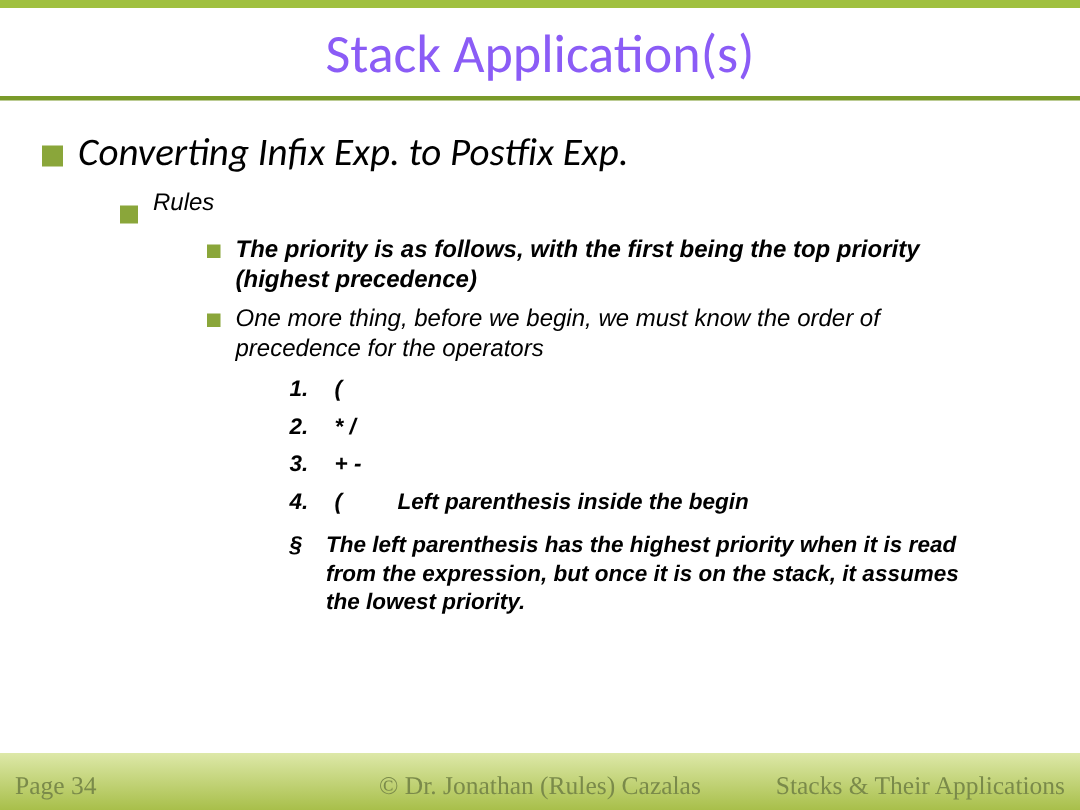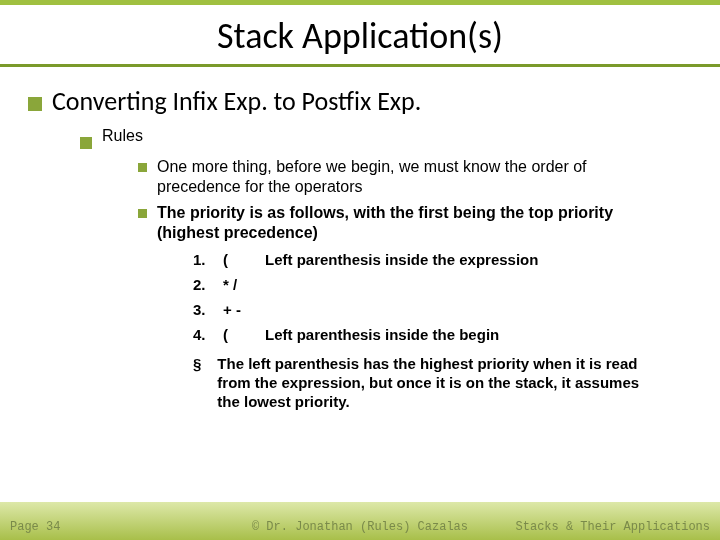--- a/index.html
+++ b/index.html
@@ -10,30 +10,31 @@
     position: relative;
     color: #000;
   }
   .title {
     font-family: "Calibri", "Segoe UI", Arial, sans-serif;
     font-size: 36px;
     font-weight: 400;
     text-align: center;
     padding-top: 14px;
     padding-bottom: 6px;
-    color: #000000;
+    color: #8b5cf6;
   }
   .title-underline {
     height: 3px;
     background: #7a9a2a;
     margin: 0 0 0 0;
     width: 100%;
   }
   .content {
     padding: 18px 28px 0 28px;
+    font-style: italic;
   }
   .lvl1 {
     display: flex;
     align-items: flex-start;
     gap: 10px;
     font-family: "Calibri", "Segoe UI", Arial, sans-serif;
     font-size: 26px;
     margin-bottom: 10px;
   }
   .lvl2 {
@@ -99,22 +100,22 @@
     margin-right: 30px;
     margin-top: 10px;
     line-height: 1.25;
   }
   .footer {
     position: absolute;
     bottom: 6px;
     left: 0; right: 0;
     display: flex;
     justify-content: space-between;
-    font-family: Liberation Mono, monospace;
-    font-size: 12px;
+    font-family: Liberation Serif, serif;
+    font-size: 17px;
     color: #7a8a4a;
     padding: 0 10px;
     align-items: flex-end;
   }
   .footer .mid { position:absolute; left:0; right:0; text-align:center; }
 </style>
 </head>
 <body>
 
 <div class="title">Stack Application(s)</div>
@@ -125,35 +126,34 @@
   <div class="lvl1">
     <span class="sq-bullet lg"></span>
     <span>Converting Infix Exp. to Postfix Exp.</span>
   </div>
 
   <div class="lvl2">
     <span class="sq-bullet"></span>
     <span>Rules</span>
   </div>
 
+  <div class="lvl3 bold">
+    <span class="sq-bullet sm"></span>
+    <span>The priority is as follows, with the first being the top priority (highest precedence)</span>
+  </div>
+
   <div class="lvl3">
     <span class="sq-bullet sm"></span>
     <span>One more thing, before we begin, we must know the order of precedence for the operators</span>
-  </div>
-
-  <div class="lvl3 bold">
-    <span class="sq-bullet sm"></span>
-    <span>The priority is as follows, with the first being the top priority (highest precedence)</span>
   </div>
 
   <div class="prec-block">
     <div class="prec-row">
       <span class="prec-num">1.</span>
       <span class="prec-sym">(</span>
-      <span class="prec-desc">Left parenthesis inside the expression</span>
     </div>
     <div class="prec-row">
       <span class="prec-num">2.</span>
       <span class="prec-sym">*    /</span>
       <span class="prec-desc"></span>
     </div>
     <div class="prec-row">
       <span class="prec-num">3.</span>
       <span class="prec-sym">+    -</span>
       <span class="prec-desc"></span>

